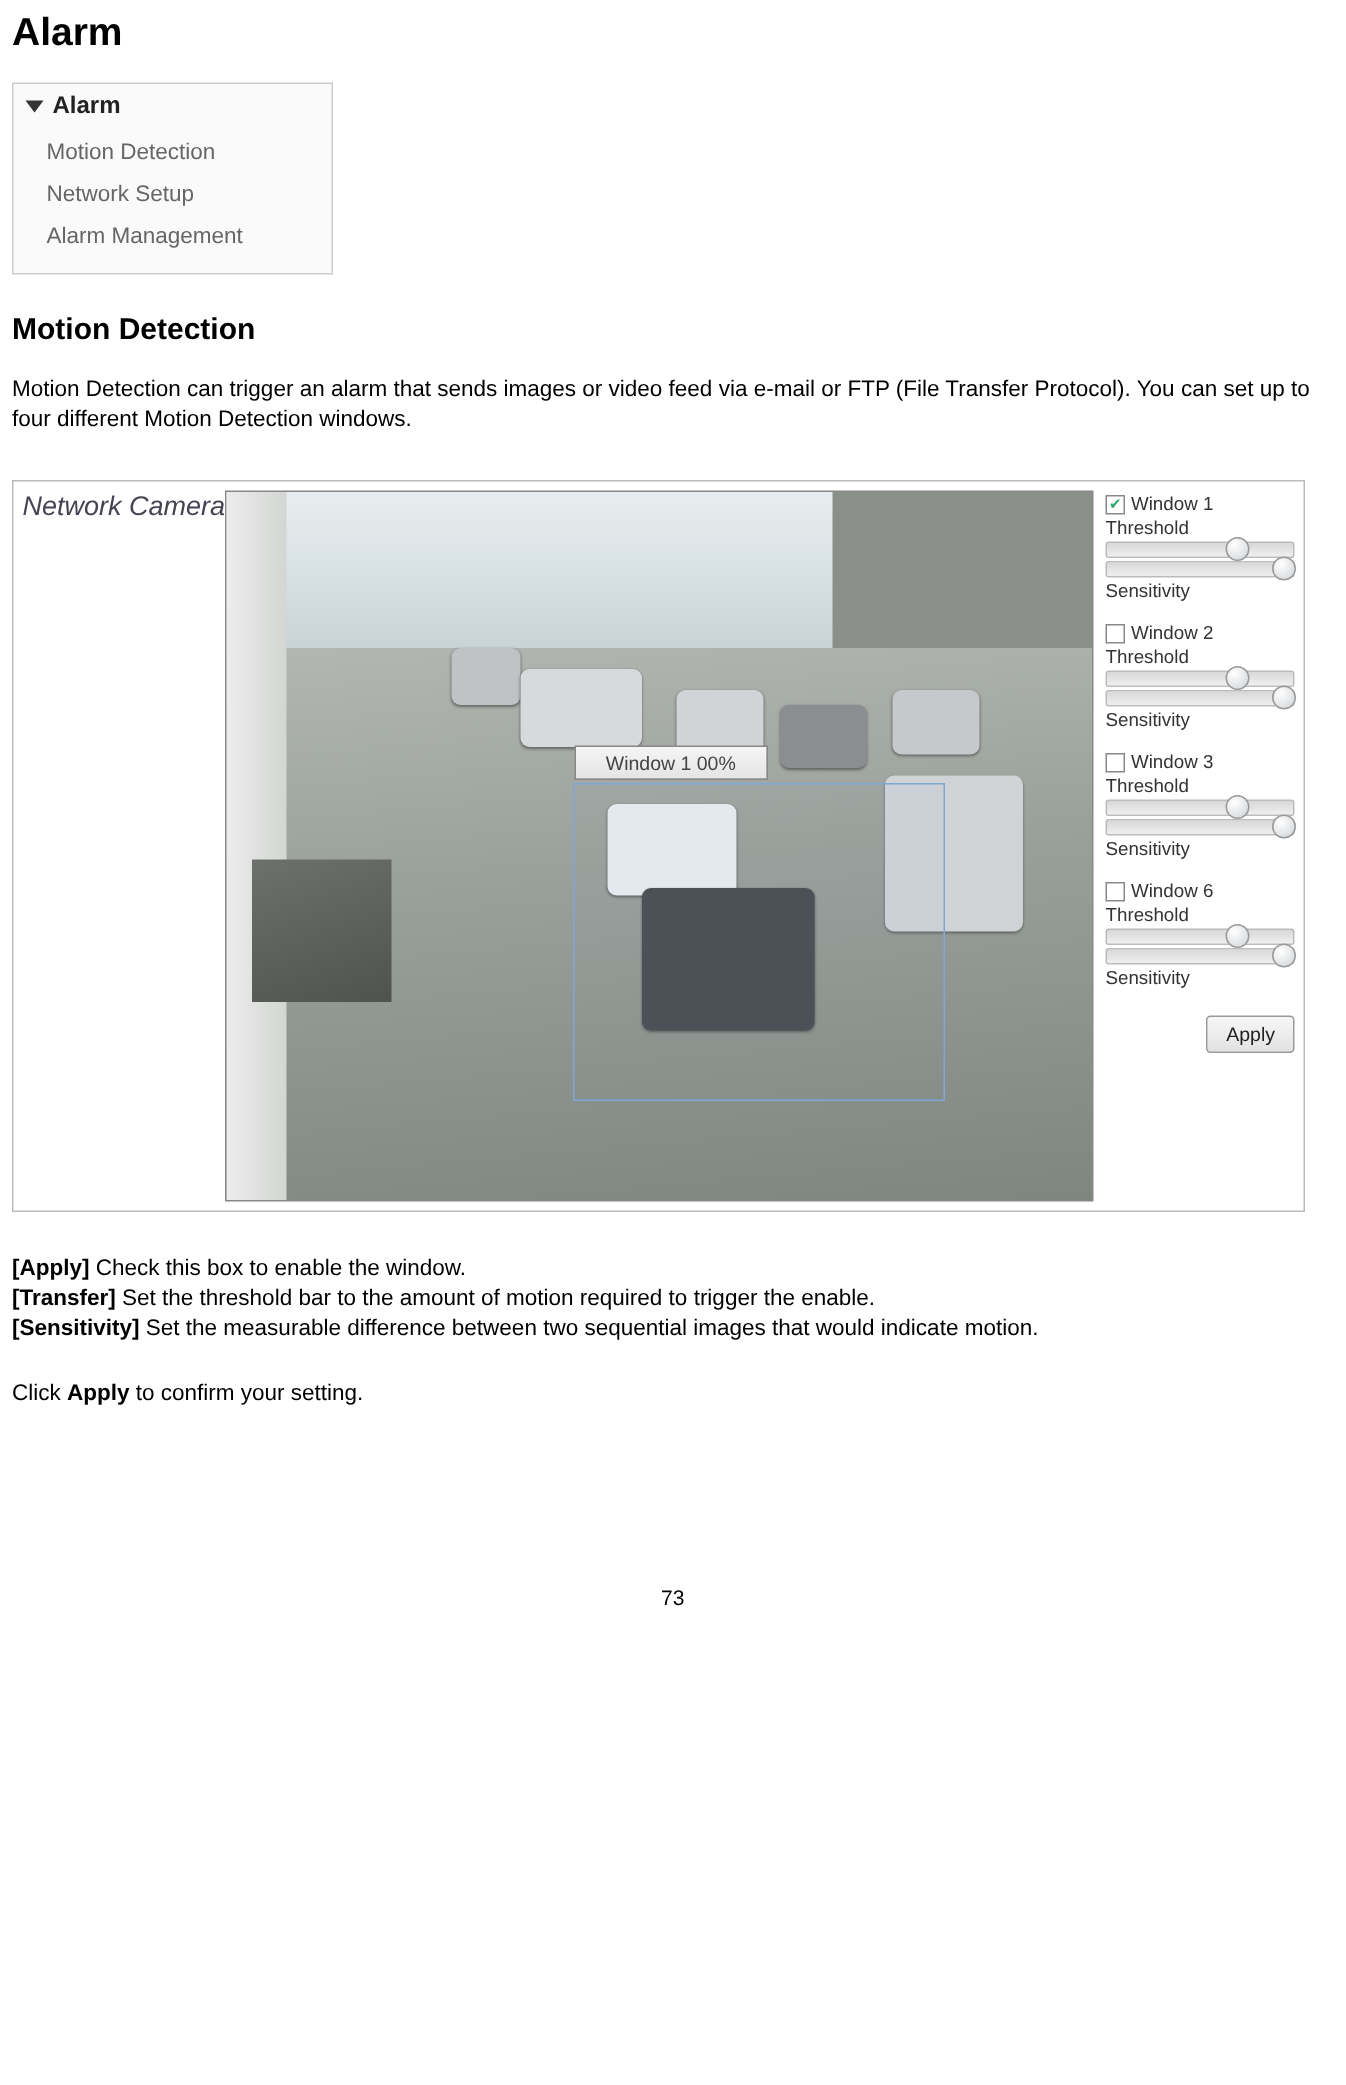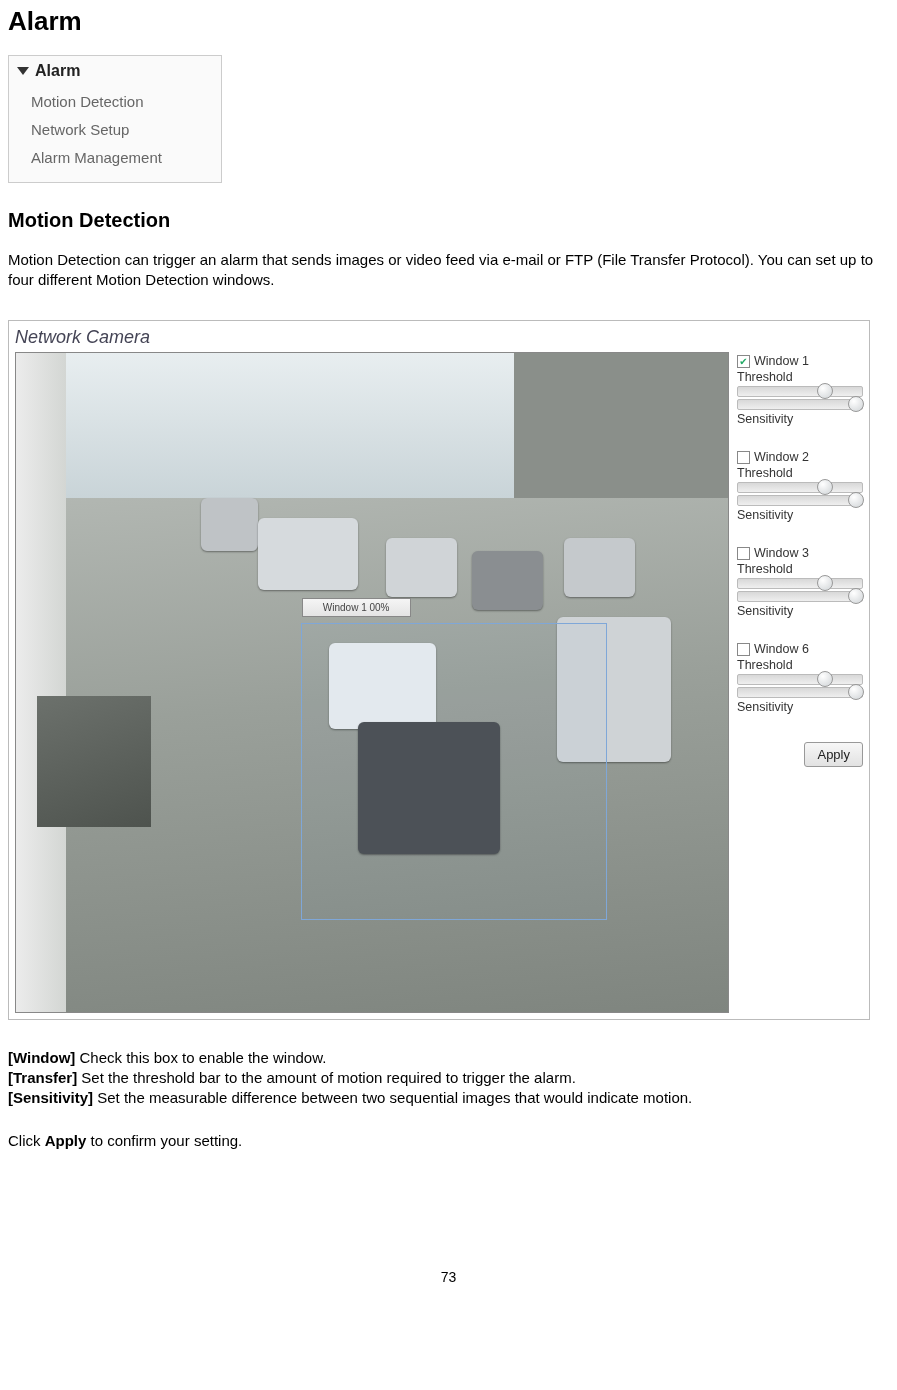--- a/index.html
+++ b/index.html
@@ -26,23 +26,23 @@
     border-left: 6px solid transparent;
     border-right: 6px solid transparent;
     border-top: 8px solid #333;
   }
   .menu-items { padding-left: 14px; }
   .menu-items div { color: #666; font-size: 15px; line-height: 28px; }
   .h2 { font-size: 20px; font-weight: bold; margin-top: 26px; margin-bottom: 18px; }
   .para { font-size: 15px; line-height: 20px; margin-bottom: 30px; }
   .shot {
     border: 1px solid #bbb;
-    width: 862px; height: 700px;
+    width: 862px; height: 488px;
     background: #fff;
-    display: flex; flex-direction: column;
+    display: flex; flex-direction: row;
     padding: 6px;
     position: relative;
   }
   .shot-title { color: #445; font-size: 18px; font-weight: 500; margin-bottom: 4px; font-style: italic; }
   .shot-body { flex: 1; display: flex; gap: 8px; }
   .video {
     flex: 1; position: relative;
     background: linear-gradient(165deg,#a8adaa 0%,#9aa09b 25%,#8f9690 55%,#767c76 100%);
     border: 1px solid #888;
     overflow: hidden;
@@ -74,25 +74,25 @@
 
   .sel-box {
     position:absolute; border:1px solid #7fa7d8;
     left:40%; top:41%; width:43%; height:45%;
     background: rgba(135,175,220,0.04);
   }
   .sel-title {
     position:absolute; top:-26px; left:0;
     background:linear-gradient(#f5f5f5,#e4e4e4);
     border:1px solid #888; color:#444;
-    padding:3px 20px; font-size:10px;
+    padding:3px 20px; font-size:13px;
     white-space:nowrap;
   }
   .side {
-    width:126px; display:flex; flex-direction:column; gap:18px;
+    width:126px; display:flex; flex-direction:column; gap:8px;
     font-size:12.5px; color:#333; padding-top:2px;
   }
   .wgroup { margin-bottom:6px; }
   .chkrow { display:flex; align-items:center; gap:4px; margin-bottom:2px; }
   .chk { width:13px; height:13px; border:1px solid #888; background:#fff; display:inline-flex; align-items:center; justify-content:center; }
   .chk.on::after { content:"✔"; font-size:10px; color:#2a6; }
   .lbl { font-size:12.5px; color:#333; }
   .slider {
     width:100%; height:11px; position:relative; margin:2px 0 2px 0;
     background:linear-gradient(#d8d8d8,#efefef);
@@ -222,24 +222,24 @@
 
       <div class="apply-row">
         <button class="btn">Apply</button>
       </div>
     </div>
   </div>
 </div>
 
 <div class="defs">
   <div>
-    <b>[Window]</b><span> Check this box to enable the window.</span>
+    <b>[Apply]</b><span> Check this box to enable the window.</span>
   </div>
   <div>
-    <b>[Transfer]</b><span> Set the threshold bar to the amount of motion required to trigger the alarm.</span>
+    <b>[Transfer]</b><span> Set the threshold bar to the amount of motion required to trigger the enable.</span>
   </div>
   <div>
     <b>[Sensitivity]</b><span> Set the measurable difference between two sequential images that would indicate motion.</span>
   </div>
 </div>
 
 <p class="closing">
   <span>Click </span><b>Apply</b><span> to confirm your setting.</span>
 </p>
 

